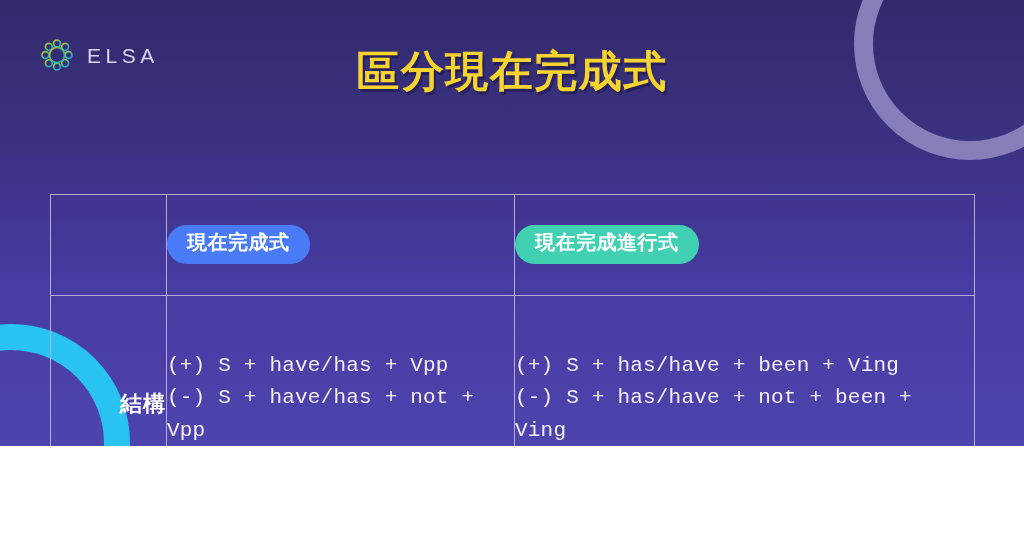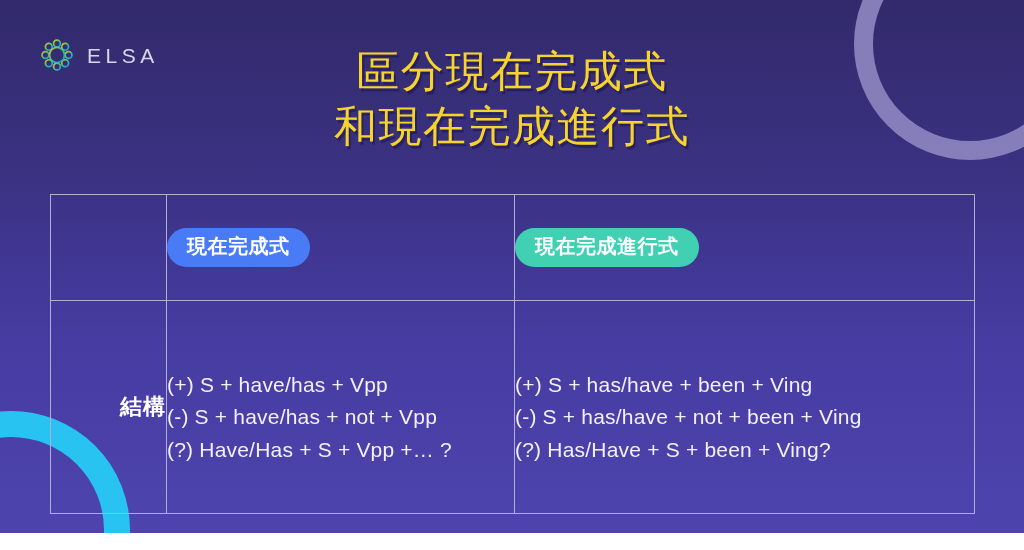--- a/index.html
+++ b/index.html
@@ -9,21 +9,21 @@
   body {
     width: 1024px;
     height: 550px;
     overflow: hidden;
     font-family: "Liberation Sans", "DejaVu Sans", sans-serif;
   }
 
   #slide {
     position: relative;
     width: 1024px;
-    height: 533px;
+    height: 446px;
     background: linear-gradient(180deg, #322a6c 0%, #3a3180 30%, #453ba0 62%, #4e44ae 100%);
     overflow: hidden;
   }
 
   
   .deco-ring-top {
     position: absolute;
     top: -72px;
     right: -62px;
     width: 232px;
@@ -70,41 +70,42 @@
     position: absolute;
     top: 44px;
     left: 0;
     width: 1024px;
     text-align: center;
     z-index: 4;
   }
   .title-line {
     color: #f7d32e;
     font-size: 43px;
-    font-weight: 400;
+    font-weight: 700;
     line-height: 1.28;
     letter-spacing: 1.5px;
     text-shadow: 2px 3px 0 rgba(28,20,72,0.55);
   }
 
   
   .cmp-table {
     position: absolute;
     left: 50px;
     top: 194px;
     width: 924px;
     height: 320px;
     border-collapse: collapse;
     table-layout: fixed;
     z-index: 3;
   }
   .cmp-table td {
     border: 1px solid #b4aed6;
     vertical-align: middle;
     padding: 0;
+    font-family: Liberation Mono, monospace;
   }
   .col-label   { width: 116px; }
   .col-present { width: 348px; }
   .col-cont    { width: 460px; }
 
   .row-head { height: 70px; }
   .row-struct { height: 140px; }
   .row-usage  { height: 110px; }
 
   .cell-pad { padding: 0 0 0 22px; }
@@ -172,21 +173,20 @@
           <circle cx="26" cy="26" r="10"></circle>
           <circle cx="50" cy="50" r="22"></circle>
         </g>
       </svg>
     </span>
     <span class="logo-word">ELSA</span>
   </div>
 
   <div class="title-block">
     <div class="title-line">區分現在完成式</div>
-    <div class="title-line">和現在完成進行式</div>
   </div>
 
   <table class="cmp-table">
     <colgroup>
       <col class="col-label">
         <col class="col-present">
         <col class="col-cont">
     </colgroup>
     <tbody>
       <tr class="row-head">

